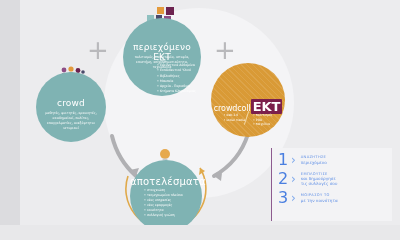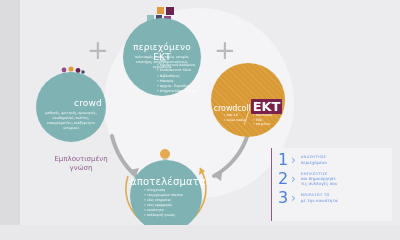--- a/index.html
+++ b/index.html
@@ -56,21 +56,21 @@
     position:absolute;width:100%;text-align:center;
     font-size:3.3px;line-height:1.5;padding:0 6px;box-sizing:border-box;
     color:#ffffff;
   }
 
   
   .circle-content .circ-title{top:24px;font-size:9px;}
   .circle-content .circ-body{top:37px;padding:0 7px;}
 
   
-  .circle-crowd .circ-title{top:26px;font-size:9px;padding-left:17px;}
+  .circle-crowd .circ-title{top:26px;font-size:9px;}
   .circle-crowd .circ-body{top:39px;padding:0 6px;}
 
   
   .circle-results .circ-title{top:16px;font-size:10px;}
   .circle-results .circ-body{
     top:28px;text-align:left;padding:0 14px;font-size:3.2px;line-height:1.55;
   }
   .circle-results .circ-body div::before{content:"• ";}
 
   
@@ -232,24 +232,20 @@
     <div class="circ-body">
       <div>στοιχειώση</div>
       <div>τεκμηριωμένο πλαίσιο</div>
       <div>νέες υπηρεσίες</div>
       <div>νέες εφαρμογές</div>
       <div>κοινότητα</div>
       <div>συλλογική γνώση</div>
     </div>
   </div>
 
-  <div class="enriched">
-    <span>Εμπλουτισμένη</span><br>
-    <span>γνώση</span>
-  </div>
 
   <div class="steps">
 
     <div class="step">
       <div class="step-num">1</div>
       <div class="step-chev">›</div>
       <div class="step-txt">
         <span class="step-cap">ΑΝΑΖΗΤΗΣΕ</span>
         <span class="step-sub">περιεχόμενο</span>
       </div>

